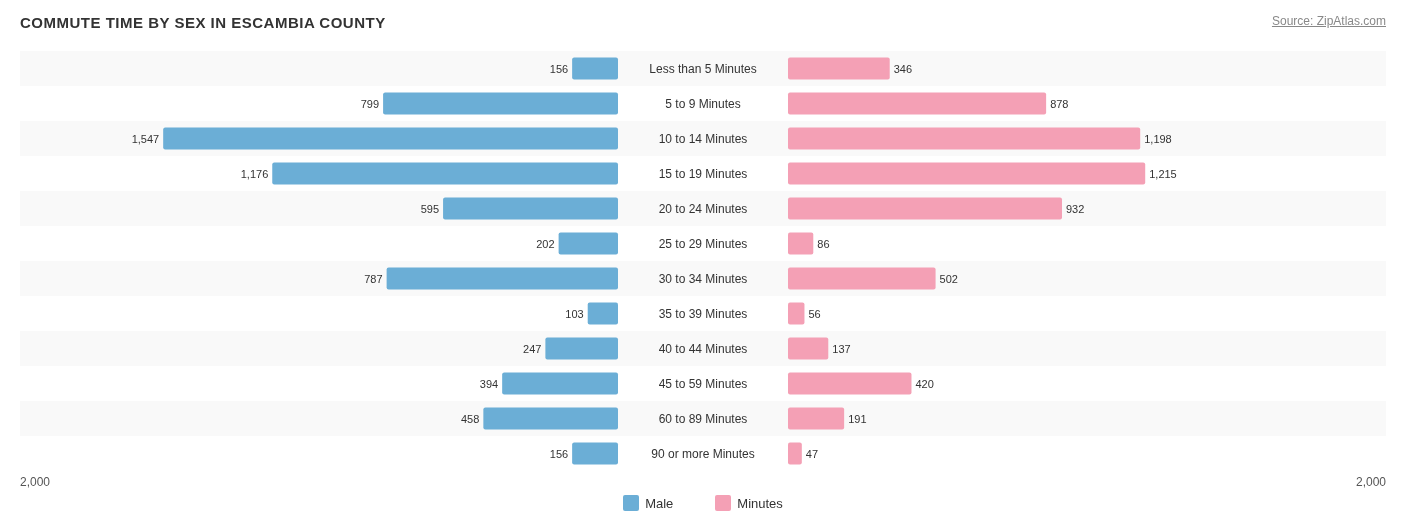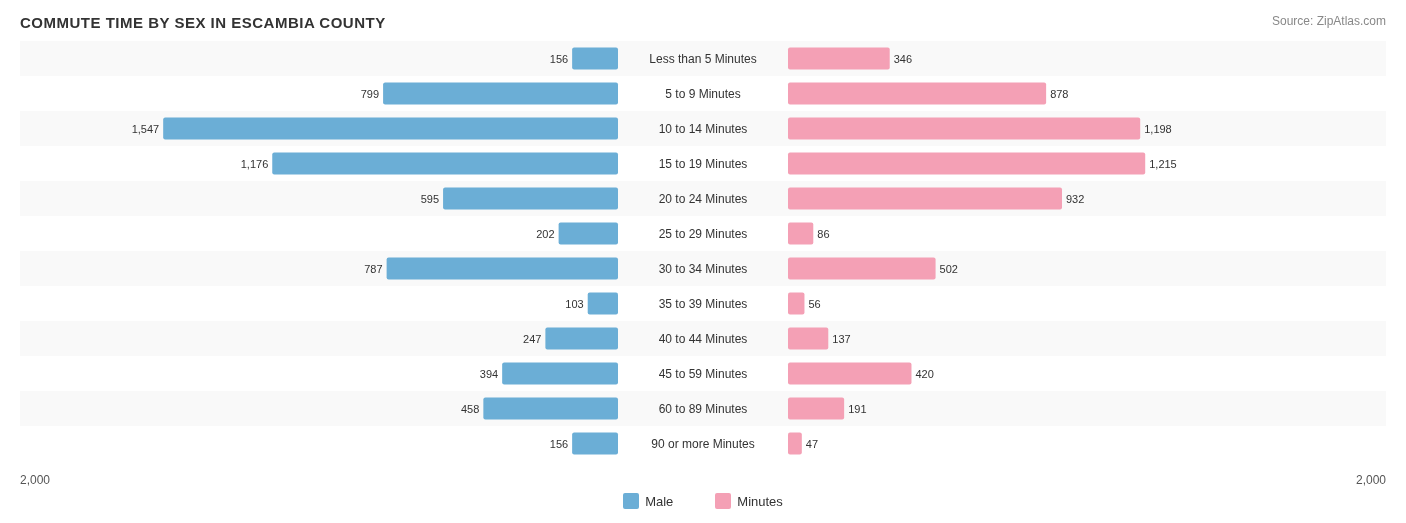--- a/index.html
+++ b/index.html
@@ -16,33 +16,34 @@
       padding: 14px 20px 40px 20px;
       position: relative;
       background: #fff;
     }
     .chart-title {
       font-size: 15px;
       font-weight: bold;
       color: #333;
       text-transform: uppercase;
       letter-spacing: 0.5px;
-      margin-bottom: 10px;
+      margin-bottom: 20px;
     }
     .source {
       position: absolute;
       top: 14px;
       right: 20px;
       font-size: 12px;
       color: #888;
+      text-decoration: underline;
     }
     .axis-bottom {
       display: flex;
       justify-content: space-between;
-      margin-top: 12px;
+      margin-top: 4px;
       padding: 0 0;
     }
     .axis-label {
       font-size: 12px;
       color: #555;
     }
     .legend {
       display: flex;
       justify-content: center;
       gap: 42px;

